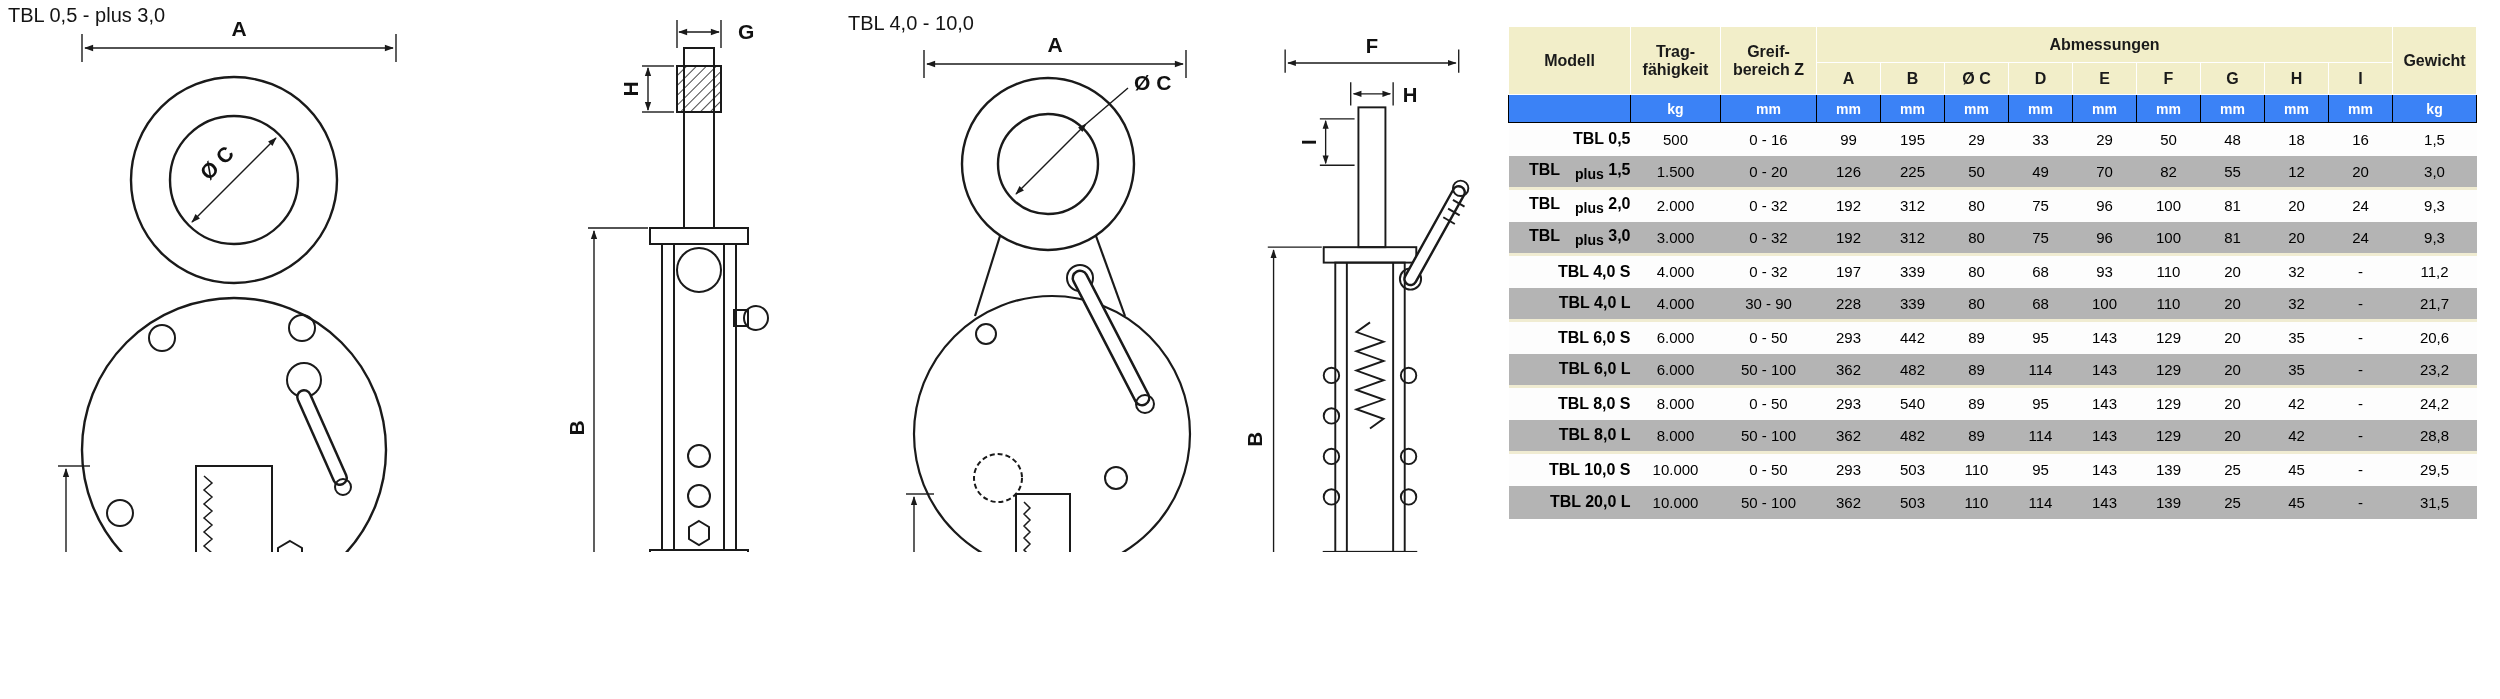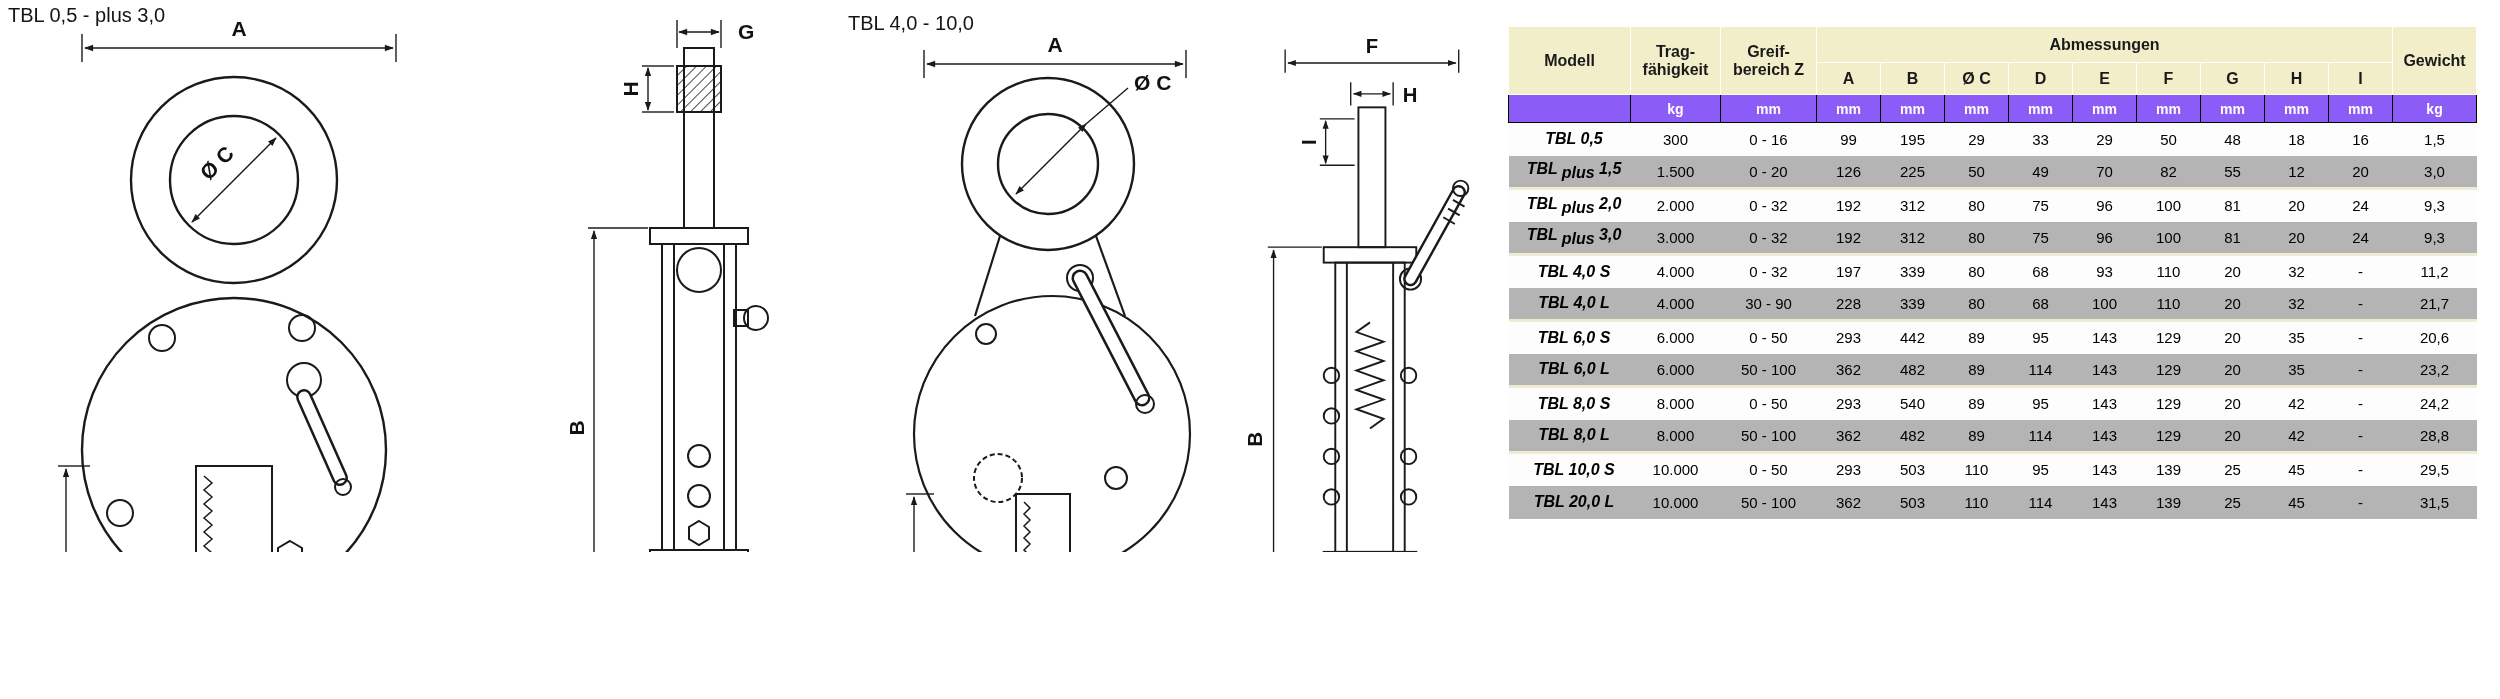--- a/index.html
+++ b/index.html
@@ -23,35 +23,35 @@
   table.spec { border-collapse:collapse; table-layout:fixed; width:968px; }
   .spec thead th {
     background:#f2eec9; border:1px solid #ffffff;
     font-size:16px; font-weight:700; color:#1a1a1a;
     text-align:center; vertical-align:middle;
   }
   .spec tr.h1 th { height:36px; }
   .spec tr.h2 th { height:32px; }
   .spec th.pre { white-space:pre-line; line-height:1.12; }
   .spec tr.units th {
-    background:#8b5cf6; color:#ffffff; border:1px solid #000000;
+    background:#3b82f6; color:#ffffff; border:1px solid #000000;
     font-size:14px; font-weight:700; height:28px;
   }
   .spec tbody td {
     text-align:center; vertical-align:middle;
     font-size:15px; height:33px; color:#000;
   }
   .spec tbody tr.white td { background:#fdfdfd; }
   .spec tbody tr.gray  td { background:#b4b4b4; }
   .spec tbody tr.group-start td { border-top:3px solid #f0ecd2; }
   .spec td.model-cell {
-    text-align:center; padding-left:9px;
-    font-weight:700; font-size:16px; white-space:nowrap;font-style:italic;
+    text-align:right; padding-left:9px;
+    font-weight:700; font-size:16px; white-space:nowrap;
   }
-  .m-sub { font-size:16px; font-weight:700; vertical-align:sub; margin-left:4px; }
+  .m-sub { font-size:14px; font-weight:700; vertical-align:sub; margin-left:15px; }
 </style>
 </head>
 <body>
 
 <div class="page">
 
   <div>
 
     <div class="grp-label" style="left:8px; top:4px;">TBL 0,5 - plus 3,0</div>
 
@@ -309,21 +309,21 @@
           <th>mm</th>
           <th>mm</th>
           <th>mm</th>
           <th>mm</th>
           <th>kg</th>
         </tr>
       </thead>
       <tbody>
           <tr class="white">
             <td class="model-cell"><span class="m-prefix">TBL</span><span class="m-size"> 0,5</span></td>
-            <td>300</td>
+            <td>500</td>
             <td>0 - 16</td>
             <td>99</td>
             <td>195</td>
             <td>29</td>
             <td>33</td>
             <td>29</td>
             <td>50</td>
             <td>48</td>
             <td>18</td>
             <td>16</td>

